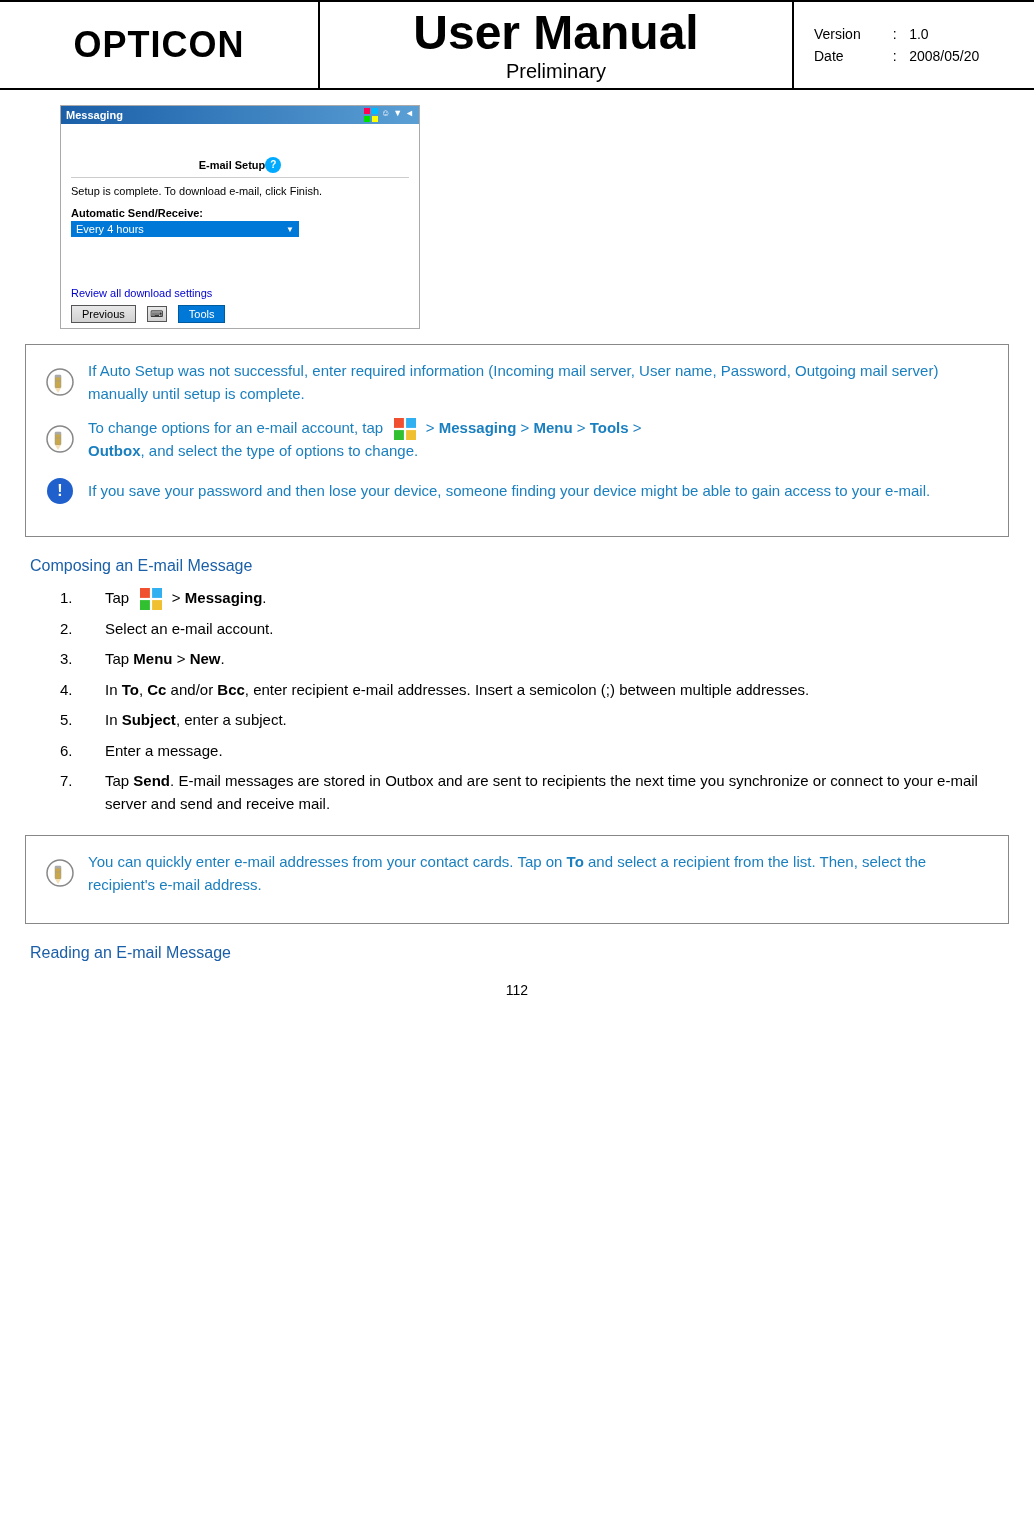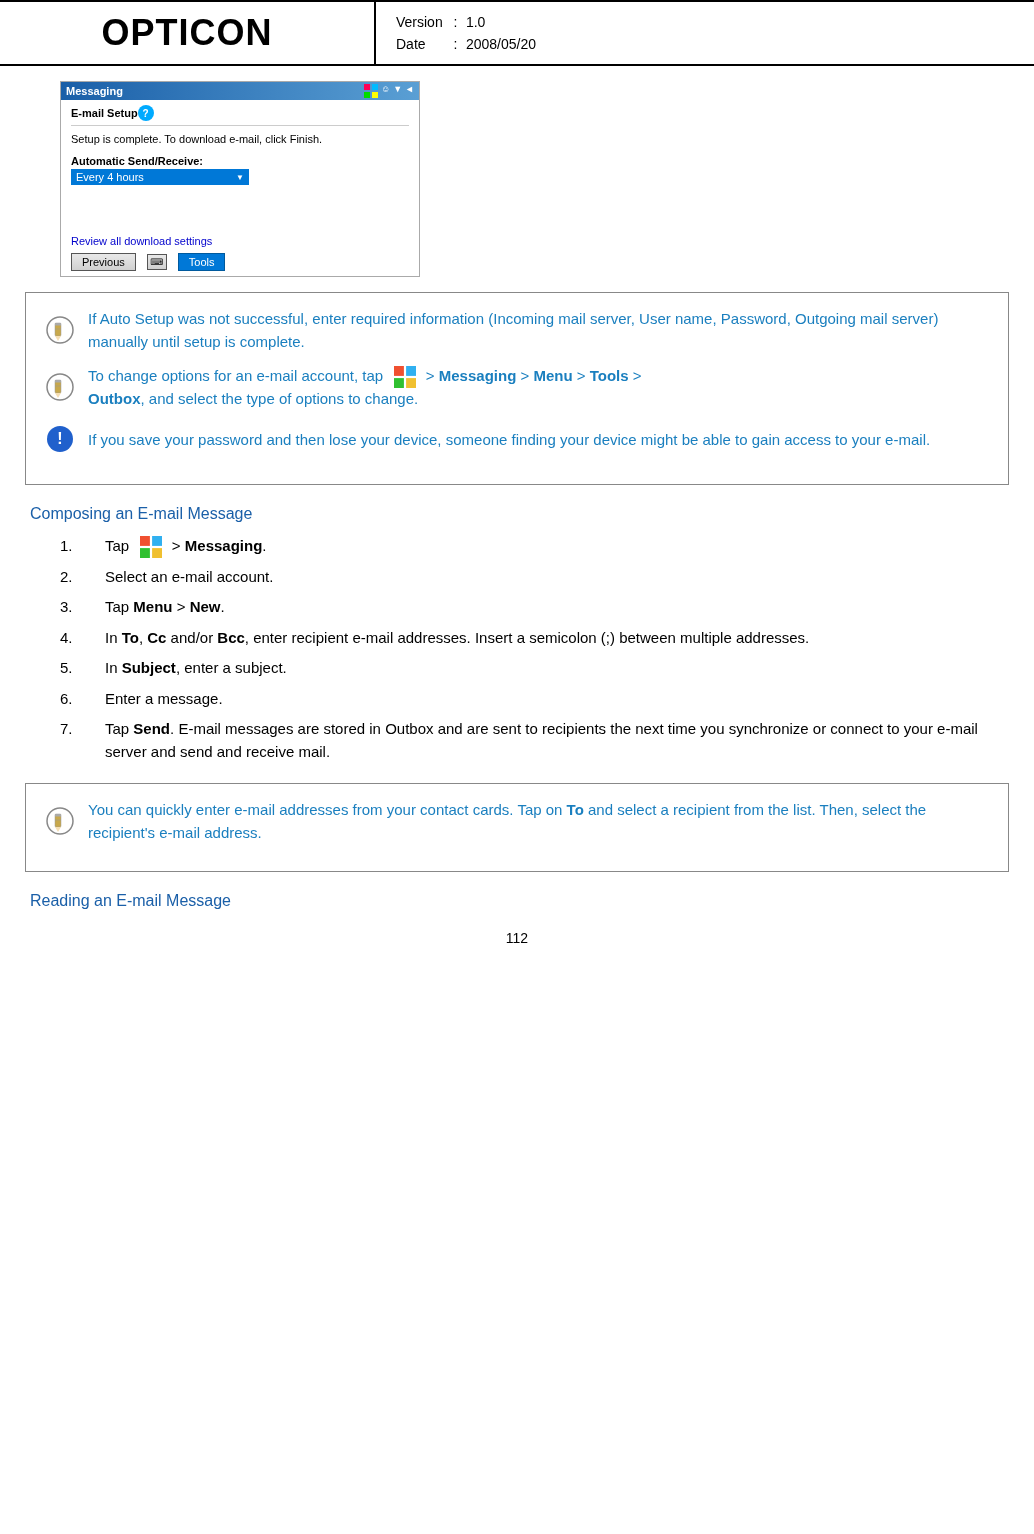--- a/index.html
+++ b/index.html
@@ -12,21 +12,21 @@
       color: #000;
     }
 
     
     .header {
       display: flex;
       border-bottom: 2px solid #000;
       border-top: 2px solid #000;
     }
     .header-logo {
-      width: 376px;
+      width: 320px;
       border-right: 2px solid #000;
       display: flex;
       align-items: center;
       justify-content: center;
       padding: 10px;
       font-size: 36px;
       font-weight: bold;
       font-family: Arial, sans-serif;
       letter-spacing: 1px;
     }
@@ -42,21 +42,21 @@
     .header-title-main {
       font-size: 48px;
       font-weight: bold;
       line-height: 1.1;
     }
     .header-title-sub {
       font-size: 20px;
       font-weight: normal;
     }
     .header-version {
-      width: 184px;
+      width: 240px;
       display: flex;
       flex-direction: column;
       justify-content: center;
       padding: 8px 15px;
       font-size: 14px;
     }
     .header-version table {
       width: 100%;
     }
     .header-version td {
@@ -89,22 +89,23 @@
       font-size: 10px;
     }
     .screenshot-body {
       padding: 5px 10px;
     }
     .screenshot-subtitle {
       font-size: 11px;
       font-weight: bold;
       margin-bottom: 4px;
       display: flex;
-      justify-content: flex-start;
-      align-items: center;
+      justify-content: center;
+      align-items: center;
+      margin-top: 28px;
     }
     .screenshot-question {
       width: 16px;
       height: 16px;
       background: #00aaff;
       color: #fff;
       border-radius: 50%;
       display: flex;
       align-items: center;
       justify-content: center;
@@ -123,21 +124,21 @@
       margin-bottom: 2px;
     }
     .screenshot-dropdown {
       background: #0078d7;
       color: #fff;
       padding: 2px 5px;
       font-size: 11px;
       display: flex;
       align-items: center;
       justify-content: space-between;
-      width: 178px;
+      width: 228px;
       margin-bottom: 10px;
     }
     .screenshot-dropdown-arrow {
       font-size: 8px;
     }
     .screenshot-link {
       color: #0000cc;
       font-size: 11px;
       margin-bottom: 6px;
       display: block;
@@ -253,20 +254,24 @@
       margin-top: 20px;
       margin-bottom: 10px;
     }
   </style>
 </head>
 <body>
 
 <div class="header">
   <div class="header-logo">
     <span>OPTICON</span>
+  </div>
+  <div class="header-title">
+    <div class="header-title-main">User Manual</div>
+    <div class="header-title-sub">Preliminary</div>
   </div>
   <div class="header-version">
     <table>
       <tbody>
           <tr>
         <td>Version</td>
         <td>:</td>
         <td>1.0</td>
       </tr>
       <tr>

